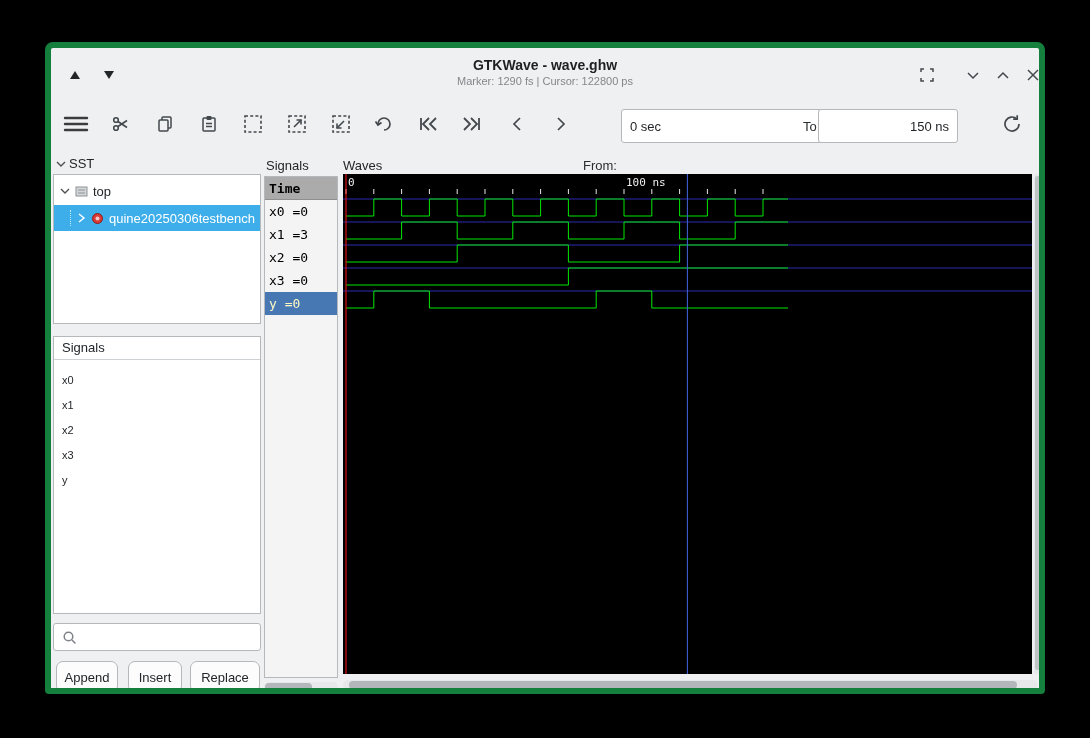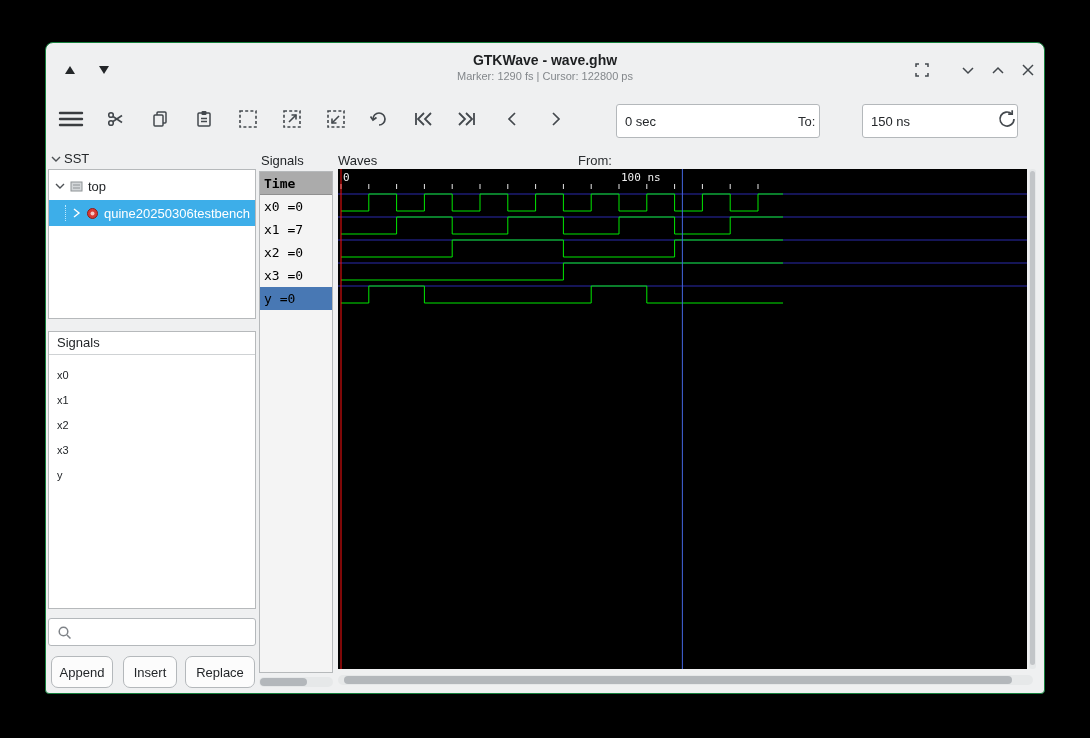--- a/index.html
+++ b/index.html
@@ -3,21 +3,21 @@
 <meta charset="utf-8">
 <style>
   html,body{margin:0;padding:0;}
   body{
     width:1090px;height:738px;background:#000;position:relative;overflow:hidden;
     font-family:"Liberation Sans", sans-serif;color:#232629;
   }
   .window{
     position:absolute;left:45px;top:42px;width:1000px;height:652px;
     background:#eff0f1;border-radius:8px 8px 4px 4px;overflow:hidden;
-    border:1px solid #15803d;box-sizing:border-box;
+    border:6px solid #15803d;box-sizing:border-box;
   }
   
   .titlebar{position:absolute;left:0;top:0;width:100%;height:52px;}
   .titlebar .title{ text-align:center;font-size:14px;font-weight:bold;color:#1d1f21;margin-top:9px;}
   .titlebar .subtitle{text-align:center;font-size:11px;color:#83878b;margin-top:2px;}
   .tbar-btn{position:absolute;width:24px;height:24px;top:15px;display:flex;align-items:center;justify-content:center;cursor:default;}
   
   .tool-btn{position:absolute;top:59px;width:34px;height:34px;display:flex;align-items:center;justify-content:center;}
   .tool-label{position:absolute;top:71px;font-size:13px;color:#2b2e31;}
   .tool-input{
@@ -43,21 +43,21 @@
     background:#fcfcfc;border:1px solid #b4b8bb;border-radius:7px;
     font-size:13px;color:#232629;display:flex;align-items:center;justify-content:center;
     font-family:"Liberation Sans",sans-serif;
   }
   
   .mid-label{position:absolute;left:215px;top:110px;font-size:13px;}
   .mid-box{position:absolute;left:213px;top:128px;width:74px;height:502px;background:#f4f4f4;border:1px solid #b6b9bb;box-sizing:border-box;overflow:hidden;
            font-family:"DejaVu Sans Mono", monospace;font-size:13px;}
   .time-header{height:23px;line-height:23px;background:#ababab;color:#000;font-weight:bold;padding-left:4px;border-bottom:1px solid #8f8f8f;box-sizing:border-box;}
   .sig-row{height:23px;line-height:23px;padding-left:4px;color:#000;white-space:nowrap;}
-  .sig-row.selected{background:#4878b4;color:#000000;}
+  .sig-row.selected{background:#4878b4;color:#fef9c3;}
   
   .wave-label{position:absolute;left:292px;top:110px;font-size:13px;}
   .wave-area{position:absolute;left:292px;top:126px;width:689px;height:500px;background:#000;}
   
   .hscroll{position:absolute;height:10px;background:#e6e8e9;border-radius:5px;}
   .hscroll .thumb{position:absolute;top:1px;height:8px;background:#b3b7bb;border-radius:4px;}
   .vscroll{position:absolute;width:7px;background:#e6e8e9;border-radius:3px;}
   .vscroll .thumb{position:absolute;left:1px;width:5px;background:#c2c5c8;border-radius:3px;}
   .icon{display:flex;align-items:center;justify-content:center;}
   svg{display:block;}
@@ -219,21 +219,21 @@
       <span class="icon">
         <svg width="14" height="18" stroke="#43484d" stroke-width="1.7" fill="none">
             <polyline points="4,3 10,9 4,15"></polyline>
           </svg>
       </span>
     </div>
 
     <span class="tool-label" style="left:532px;margin-top:39px;">From:</span>
     <input class="tool-input" style="left: 570px; width: 204px;" value="0 sec">
     <span class="tool-label" style="left:752px;">To:</span>
-    <input class="tool-input" style="left: 816px; width: 156px;" value="150 ns">
+    <input class="tool-input" style="left: 767px; width: 140px; text-align: right;" value="150 ns">
 
     <div class="tool-btn" style="left:944px;">
       <span class="icon">
         <svg width="22" height="22" stroke="#43484d" stroke-width="1.7" fill="none">
             <path d="M18 11 a7 7 0 1 1 -2.1-5"></path>
             <polyline points="16.2,2.2 16.2,6.2 12.2,6.2"></polyline>
           </svg>
       </span>
     </div>
   </div>
@@ -302,21 +302,21 @@
   </div>
 
   <div class="btn" style="left:5px;width:62px;">Append</div>
   <div class="btn" style="left:77px;width:54px;">Insert</div>
   <div class="btn" style="left:139px;width:70px;text-align:right;">Replace</div>
 
   <div class="mid-label">Signals</div>
   <div class="mid-box">
     <div class="time-header">Time</div>
     <div class="sig-row">x0 =0</div>
-    <div class="sig-row">x1 =7</div>
+    <div class="sig-row">x1 =3</div>
     <div class="sig-row">x2 =0</div>
     <div class="sig-row">x3 =0</div>
     <div class="sig-row selected">y =0</div>
   </div>
   <div class="hscroll" style="left:213px;top:634px;width:74px;">
     <div class="thumb" style="left:1px;width:47px;"></div>
   </div>
 
   <div class="wave-label">Waves</div>
   <div class="wave-area">

